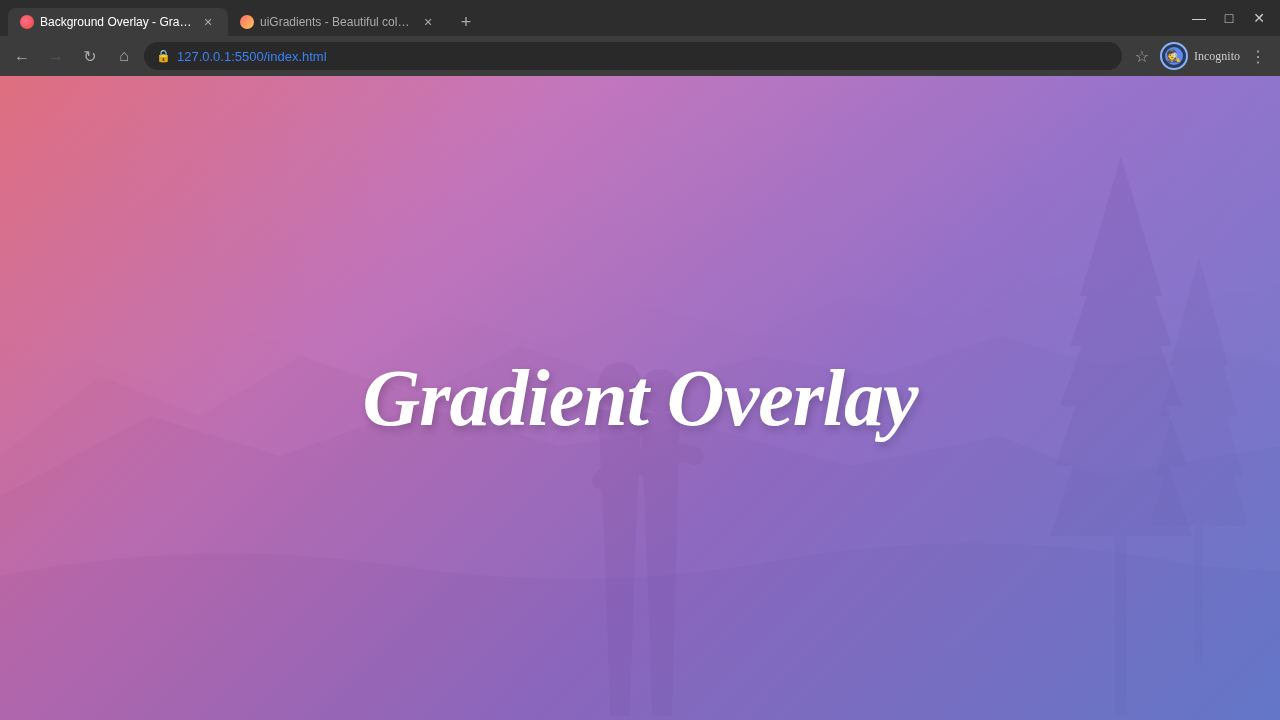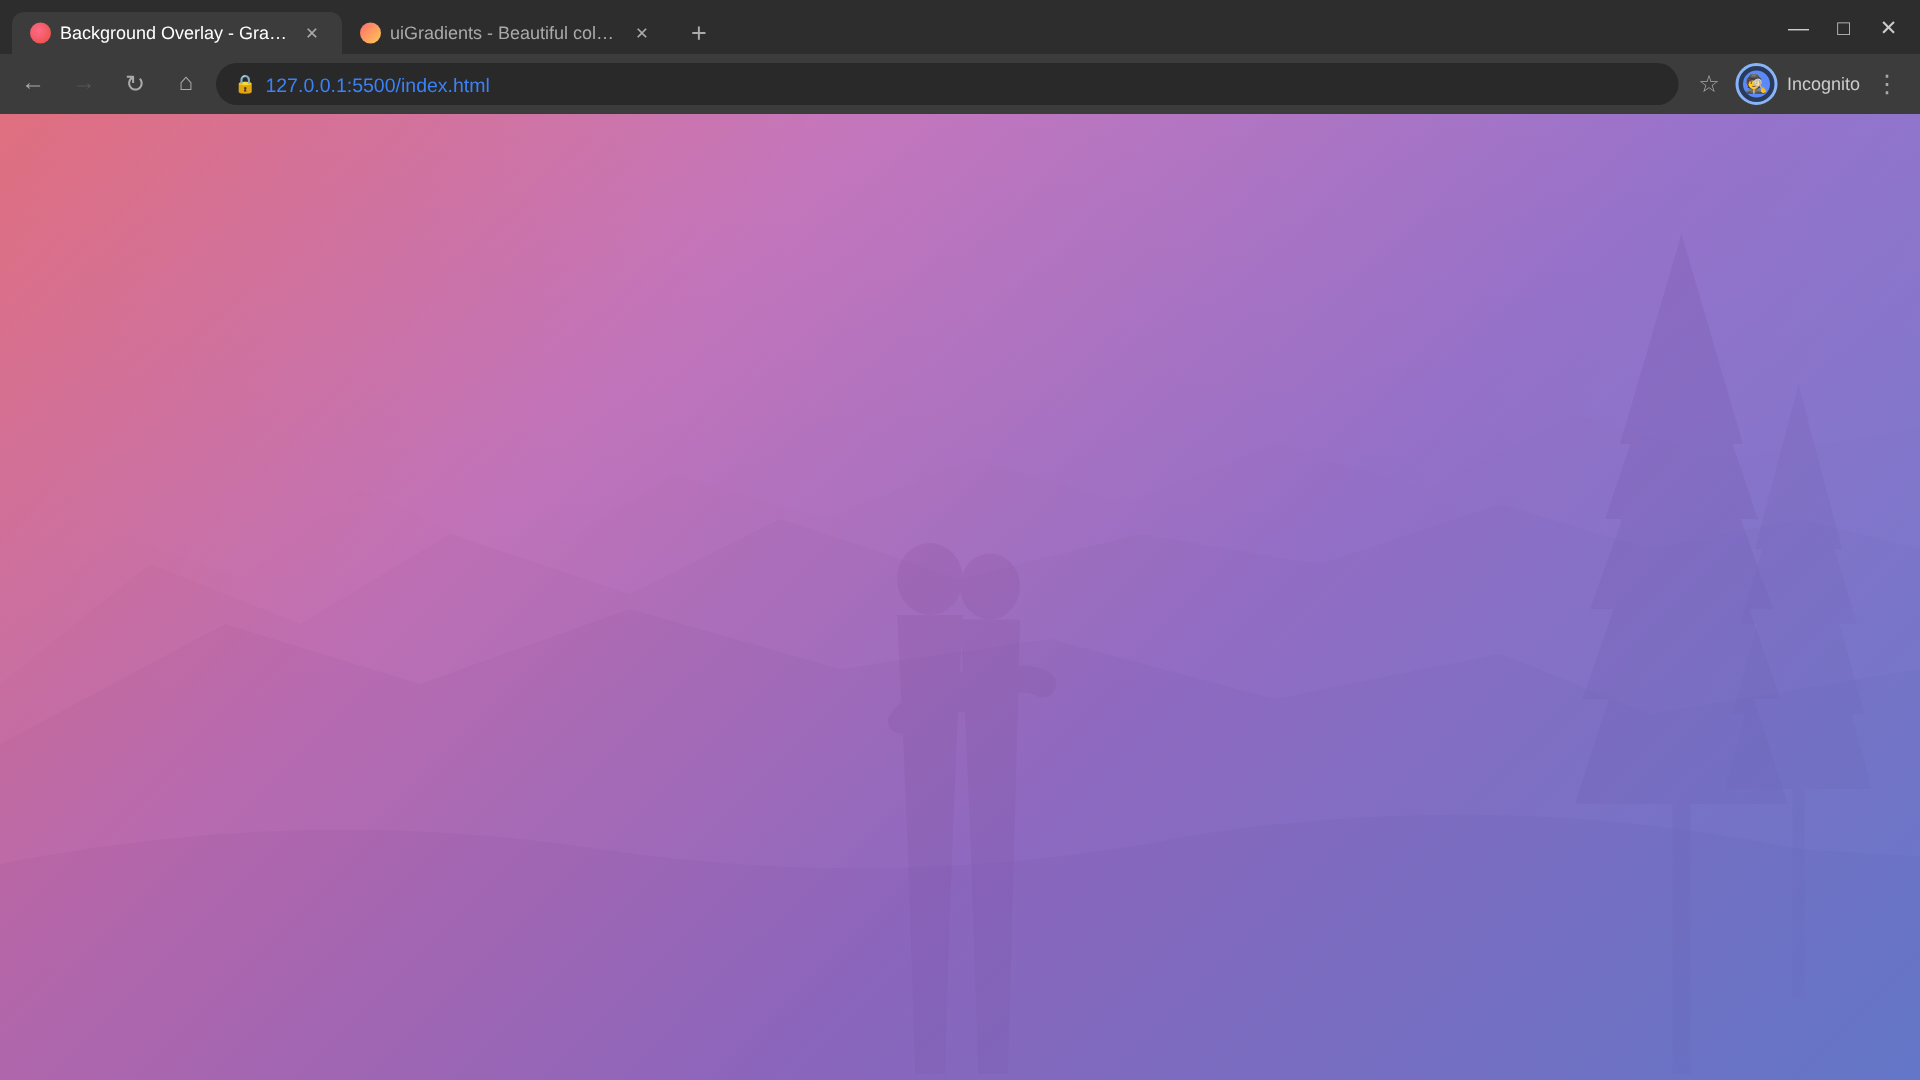--- a/index.html
+++ b/index.html
@@ -309,21 +309,21 @@
       <input class="address-bar-input" type="text" value="127.0.0.1:5500/index.html" readonly="" style="">
     </div>
 
     <div class="toolbar-right">
       <div class="toolbar-icon-btn">☆</div>
       <div class="profile-btn">
         <div class="profile-icon">
           <span style="font-size:12px;">🕵</span>
         </div>
       </div>
-      <span style="color:#ccc; font-size:12px; margin-left:2px;">Incognito</span>
+      <span style="color:#ccc; font-size:12px; margin-left:2px;font-family:Liberation Serif, serif;">Incognito</span>
       <div class="toolbar-icon-btn">⋮</div>
     </div>
   </div>
 
   <div class="webpage">
 
     <div class="bg-image">
       
       <svg width="100%" height="100%" viewBox="0 0 1280 644" preserveAspectRatio="xMidYMid slice" xmlns="http://www.w3.org/2000/svg">
 
@@ -373,16 +373,19 @@
           <ellipse cx="120" cy="55" rx="20" ry="22" fill="#2a2a3a"></ellipse>
           <path d="M100,77 Q107,200 112,380 L132,380 Q137,200 140,77 Z" fill="#2a2a3a"></path>
 
           <path d="M102,120 Q70,130 60,145" stroke="#2a2a3a" stroke-width="16" fill="none" stroke-linecap="round"></path>
         </g>
       </svg>
     </div>
 
     <div class="gradient-overlay"></div>
 
+    <div class="hero-title">
+      <span>Gradient Overlay</span>
+    </div>
 
   </div>
 
 </div>
 
 </body></html>

